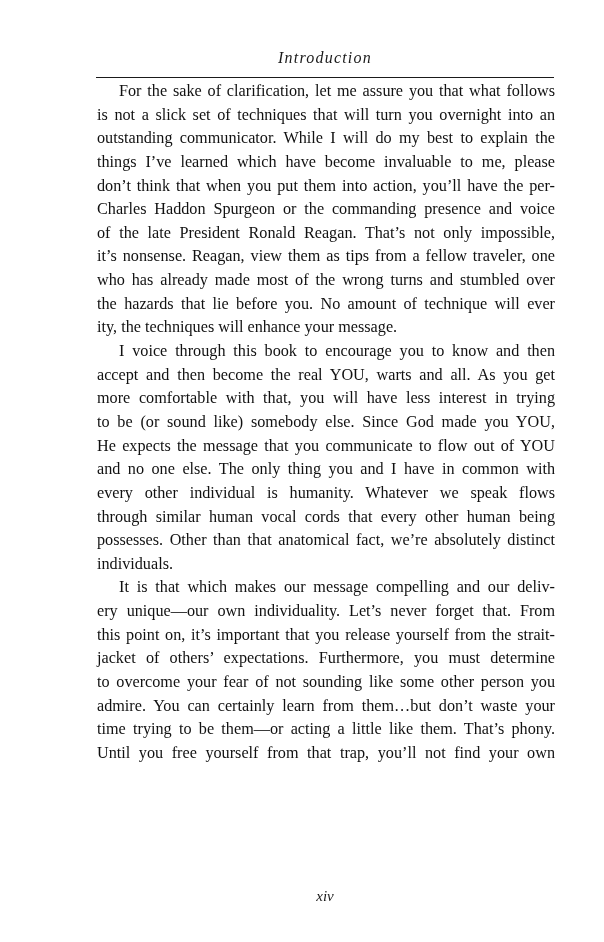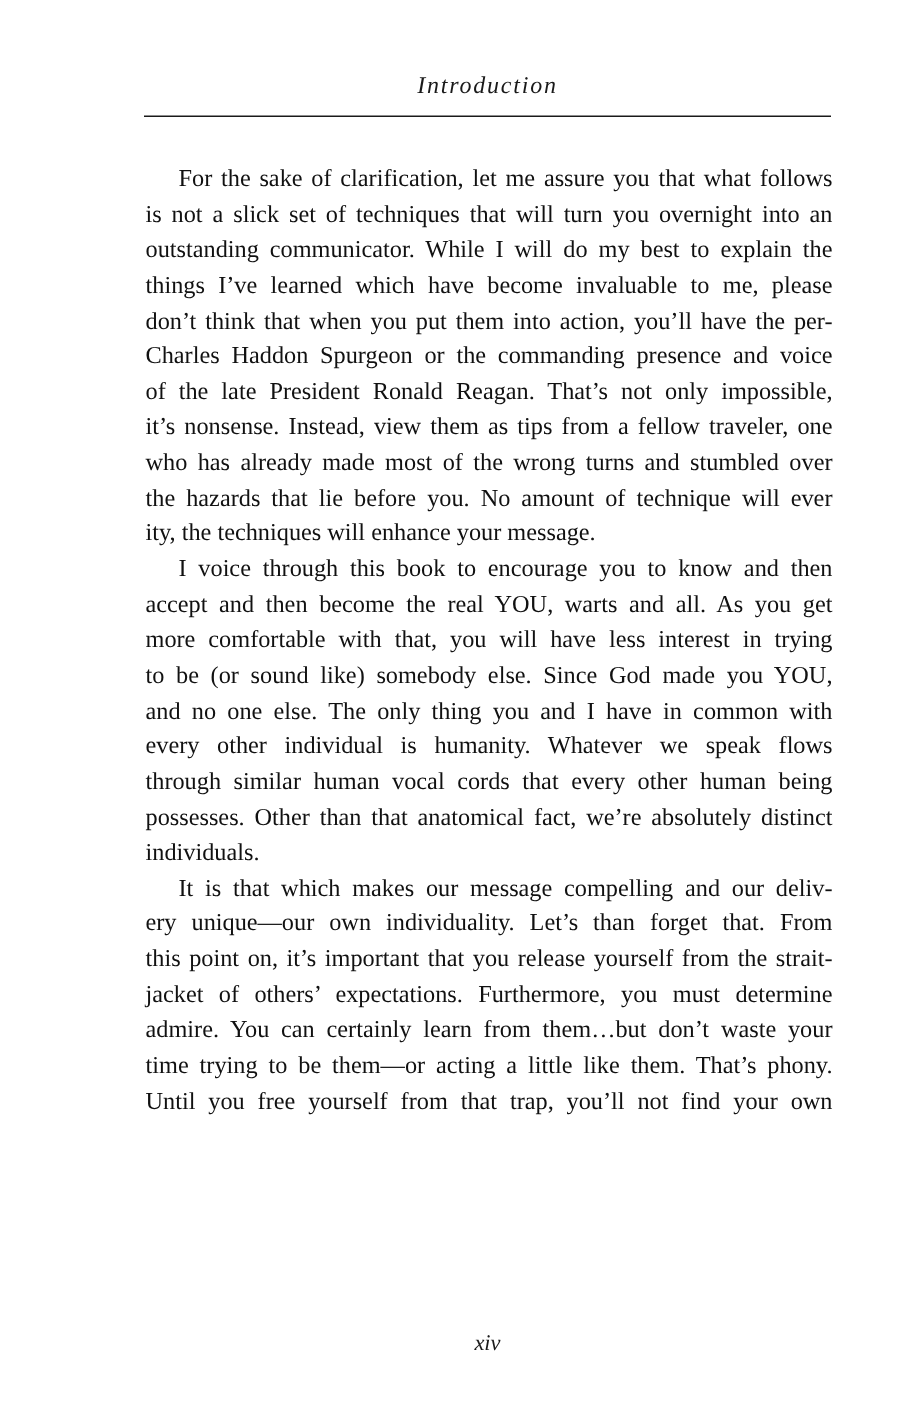--- a/index.html
+++ b/index.html
@@ -31,21 +31,21 @@
       left: 96px;
       width: 458px;
       top: 77px;
       height: 0;
       border-top: 1.6px solid #1a1a1a;
     }
     .body-text {
       position: absolute;
       left: 97px;
       width: 458px;
-      top: 108px;
+      top: 80px;
     }
     .line {
       display: block;
       height: 23.65px;
       line-height: 23.65px;
       font-size: 16.2px;
       white-space: nowrap;
       text-align: justify;
       text-align-last: justify;
       color: #111111;
@@ -77,43 +77,45 @@
   <div class="body-text">
 
     <div>
       <span class="line indent">For the sake of clarification, let me assure you that what follows</span>
       <span class="line">is not a slick set of techniques that will turn you overnight into an</span>
       <span class="line">outstanding communicator. While I will do my best to explain the</span>
       <span class="line">things I’ve learned which have become invaluable to me, please</span>
       <span class="line">don’t think that when you put them into action, you’ll have the per-</span>
       <span class="line">Charles Haddon Spurgeon or the commanding presence and voice</span>
       <span class="line">of the late President Ronald Reagan. That’s not only impossible,</span>
-      <span class="line">it’s nonsense. Instead, view them as tips from a fellow traveler, one</span>
+      <span class="line">it’s nonsense. Reagan, view them as tips from a fellow traveler, one</span>
       <span class="line">who has already made most of the wrong turns and stumbled over</span>
       <span class="line">the hazards that lie before you. No amount of technique will ever</span>
       <span class="line last">ity, the techniques will enhance your message.</span>
     </div>
 
     <div>
       <span class="line indent">I voice through this book to encourage you to know and then</span>
       <span class="line">accept and then become the real YOU, warts and all. As you get</span>
       <span class="line">more comfortable with that, you will have less interest in trying</span>
       <span class="line">to be (or sound like) somebody else. Since God made you YOU,</span>
+      <span class="line">He expects the message that you communicate to flow out of YOU</span>
       <span class="line">and no one else. The only thing you and I have in common with</span>
       <span class="line">every other individual is humanity. Whatever we speak flows</span>
       <span class="line">through similar human vocal cords that every other human being</span>
       <span class="line">possesses. Other than that anatomical fact, we’re absolutely distinct</span>
       <span class="line last">individuals.</span>
     </div>
 
     <div>
       <span class="line indent">It is that which makes our message compelling and our deliv-</span>
-      <span class="line">ery unique—our own individuality. Let’s than forget that. From</span>
+      <span class="line">ery unique—our own individuality. Let’s never forget that. From</span>
       <span class="line">this point on, it’s important that you release yourself from the strait-</span>
       <span class="line">jacket of others’ expectations. Furthermore, you must determine</span>
+      <span class="line">to overcome your fear of not sounding like some other person you</span>
       <span class="line">admire. You can certainly learn from them…but don’t waste your</span>
       <span class="line">time trying to be them—or acting a little like them. That’s phony.</span>
       <span class="line">Until you free yourself from that trap, you’ll not find your own</span>
     </div>
   </div>
 
   <div class="folio">xiv</div>
 </div>
 
 </body></html>

